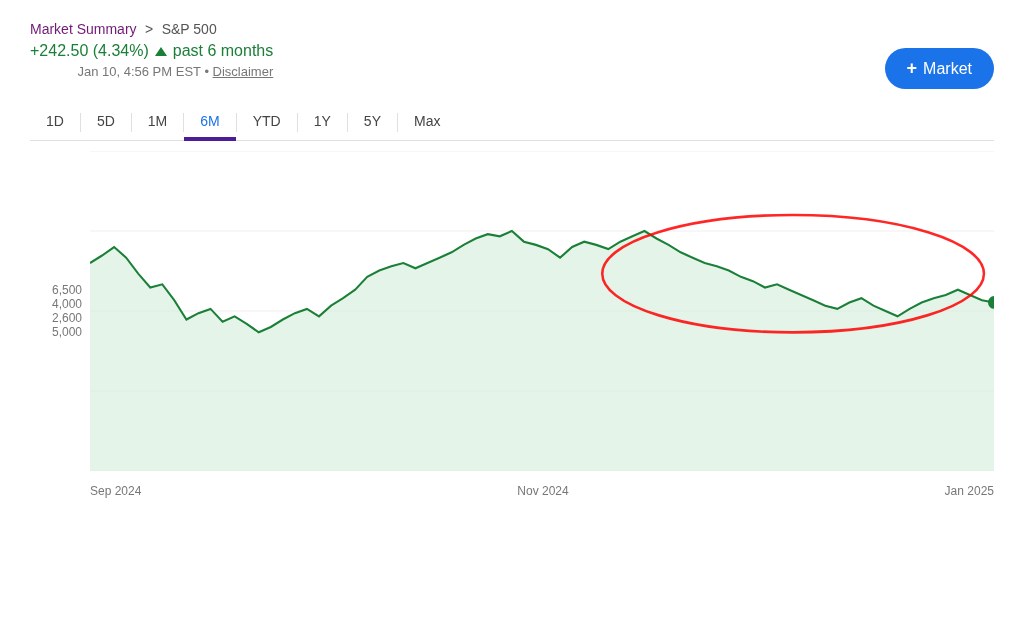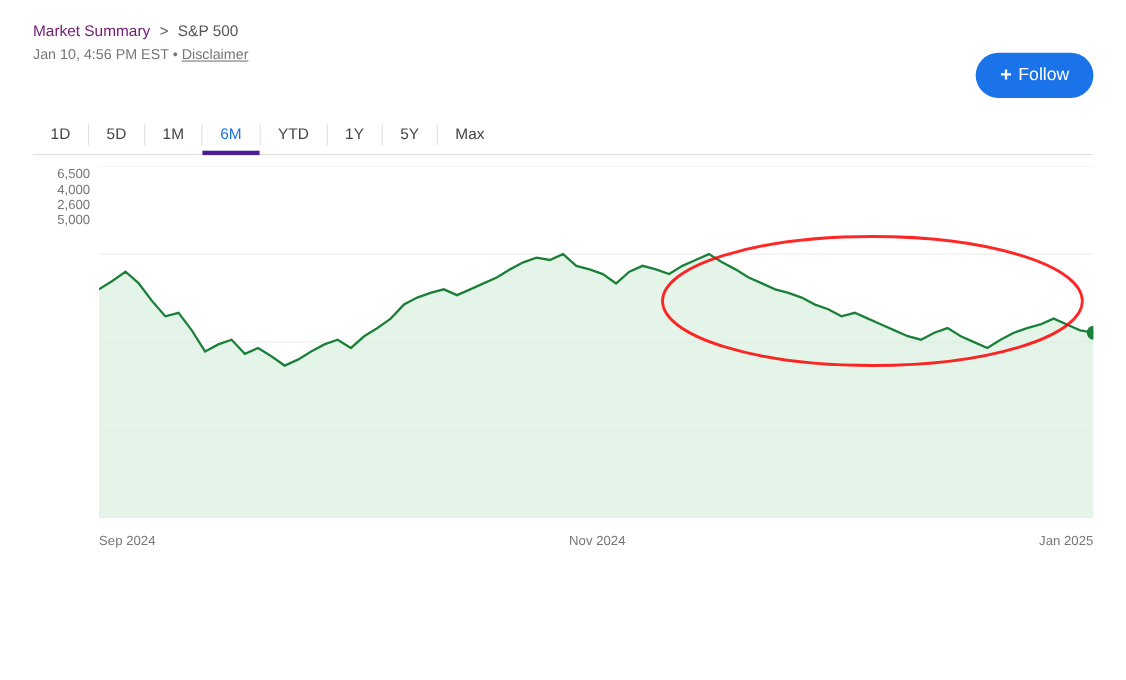--- a/index.html
+++ b/index.html
@@ -87,21 +87,21 @@
       height: 360px;
     }
     .y-labels {
       position: absolute;
       left: 0;
       top: 0;
       bottom: 40px;
       width: 60px;
       display: flex;
       flex-direction: column;
-      justify-content: flex-start;
+      justify-content: center;
     }
     .y-label {
       font-size: 12px;
       color: #777;
       text-align: right;
       padding-right: 8px;
     }
     .chart-container {
       position: absolute;
       left: 60px;
@@ -137,29 +137,34 @@
 <body>
 
 <div>
   <span style="font-size:14px;color:#701a75;cursor:pointer;">Market Summary</span>
   <span style="font-size:14px;color:#555;margin:0 4px;">&gt;</span>
   <span style="font-size:14px;color:#555;margin-top:20px;">S&amp;P 500</span>
 </div>
 
 <div class="price-row">
   <div>
+    <div class="change-row">
+      <span>+242.50 (4.34%)</span>
+      <span class="arrow-up"></span>
+      <span>past 6 months</span>
+    </div>
     <div class="timestamp">
       <span>Jan 10, 4:56 PM EST</span>
       <span> • </span>
       <span style="text-decoration:underline;cursor:pointer;">Disclaimer</span>
     </div>
   </div>
   <button class="follow-btn">
     <span class="plus">+</span>
-    <span>Follow</span>
+    <span>Market</span>
   </button>
 </div>
 
 <div class="tabs" id="tabs-container">
 <div class="tab">1D</div>
     <div class="tab-separator"></div>
     <div class="tab">5D</div>
     <div class="tab-separator"></div>
     <div class="tab">1M</div>
     <div class="tab-separator"></div>

